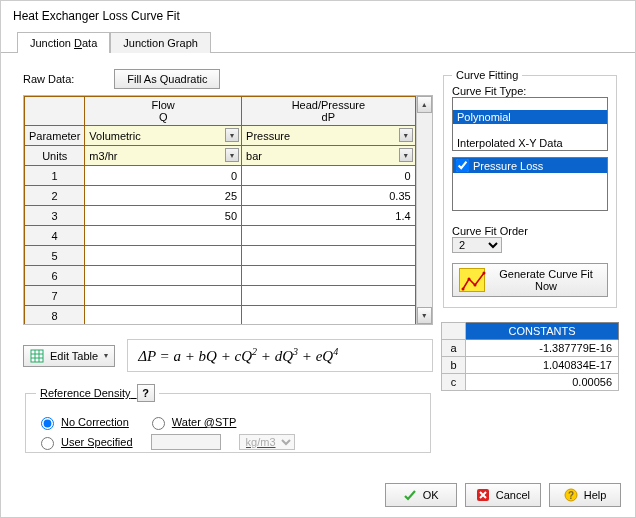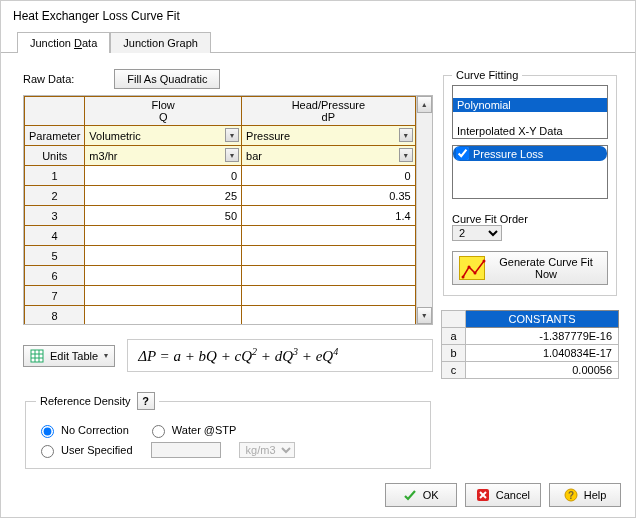--- a/index.html
+++ b/index.html
@@ -144,23 +144,24 @@
   .formula-box {
     border: 1px solid #ccc;
     padding: 6px 10px;
     font-family: "Times New Roman", serif;
     font-style: italic;
     font-size: 15px;
     flex: 1;
   }
   .formula-box sup { font-size: 10px; font-style: italic; }
   fieldset.refdens {
-    margin-top: 20px;
+    margin-top: 12px;
     border: 1px solid #ccc;
-    padding: 8px 10px 10px 10px;
+    padding: 8px 10px 2px 10px;
+    text-decoration: underline;
   }
   fieldset.refdens legend { padding: 0 4px; }
   .ref-row { display:flex; align-items:center; gap:18px; margin-top:4px;}
   .ref-row label { display:flex; align-items:center; gap:4px; cursor:pointer;}
   input[type=text].small {
     width: 70px; font-size:11px; padding:1px 3px;
     border:1px solid #aaa;
   }
   select.small {
     font-size:11px; padding:0 2px;
@@ -196,21 +197,20 @@
     border:1px solid #777;
     background:#fff;
     height:54px;
     margin-top:6px;
     font-size:11px;
   }
   .checklist .row {
     display:flex; align-items:center; gap:4px;
     background:#0a64cc; color:#fff;
     padding:1px 3px;
-    border-radius:7px;
   }
   .checklist .row input { margin:0; }
   .gen-btn {
     display:flex; align-items:center; gap:6px;
     background: linear-gradient(#fdfdfd,#e9e9e9);
     border:1px solid #9a9a9a;
     padding:4px 6px;
     width:100%;
     cursor:pointer;
     font-size:11px;
@@ -409,20 +409,21 @@
         <select class="small disabled" disabled="">
           <option>kg/m3</option>
         </select>
       </div>
     </fieldset>
   </div>
 
   <div class="right-col">
     <fieldset class="curvefit">
       <legend>Curve Fitting</legend>
+      <div>Curve Fit Type:</div>
       <div class="listbox">
         <div class="opt sel">Polynomial</div>
         <div class="opt">Interpolated X-Y Data</div>
       </div>
       <div class="checklist">
         <div class="row">
           <input type="checkbox" checked="" style="">
           <span>Pressure Loss</span>
         </div>
       </div>

